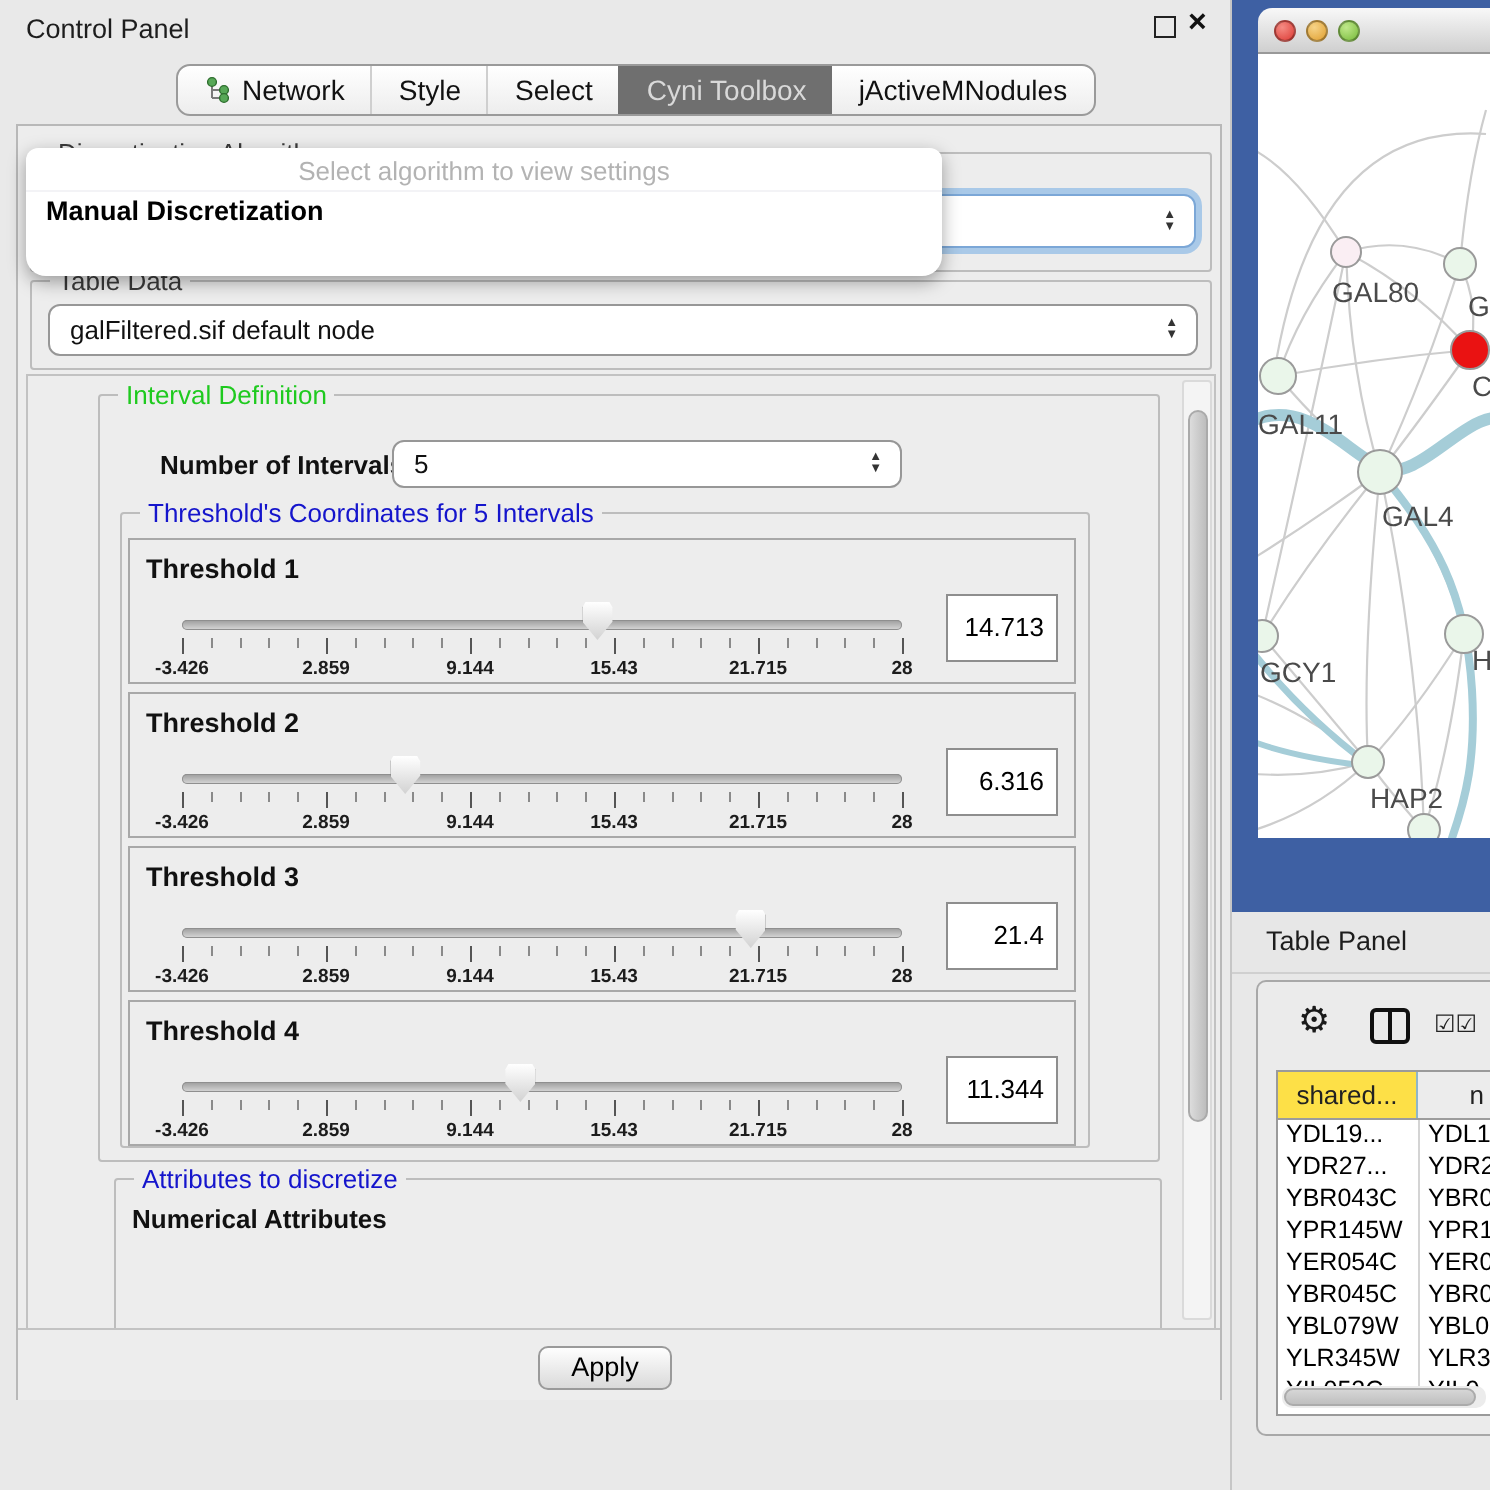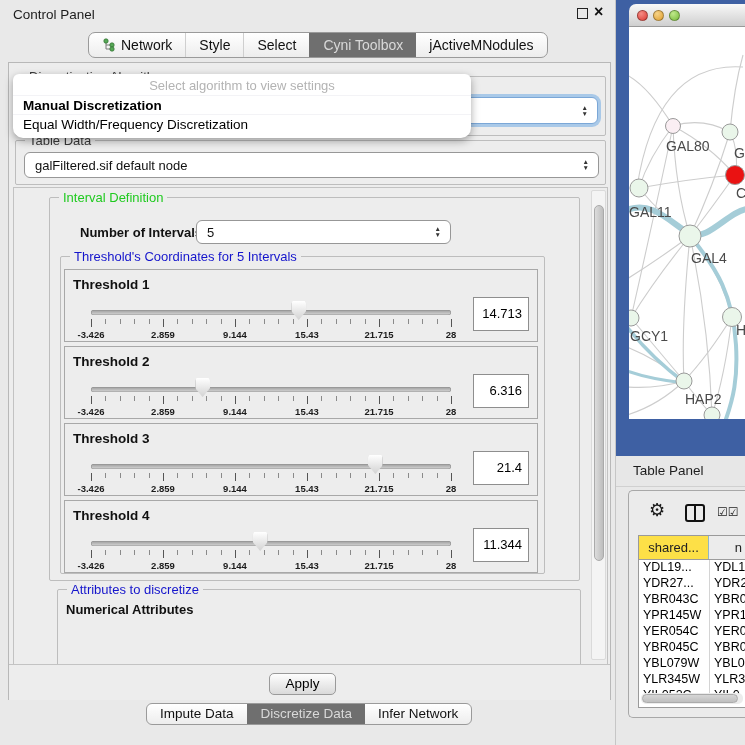--- a/index.html
+++ b/index.html
@@ -144,21 +144,20 @@
           <div class="stepper">
             <span>▲</span>
               <span>▼</span>
           </div>
         </div>
       </div>
 
       <div id="popup">
         <div class="ph">Select algorithm to view settings</div>
         <div class="opt b">Manual Discretization</div>
-        <div class="opt">Equal Width/Frequency Discretization</div>
       </div>
 
       <div class="group" style="left:6px; top:77px; width:591px; height:45px;">
         <div class="group-title">Table Data</div>
         <div class="combo" style="left:8px; top:11px; width:575px; height:26px;">
           <span class="cv">galFiltered.sif default node</span>
           <div class="stepper">
             <span>▲</span>
               <span>▼</span>
           </div>
@@ -268,31 +267,20 @@
 
       <div class="vscroll" style="position:absolute; right:4px; top:127px;">
         <div class="thumbbar"></div>
       </div>
 
       <div id="applyrow">
         <div id="applybtn">Apply</div>
       </div>
     </div>
 
-    <div class="tabbar bottom">
-      <div class="tab">
-          <span>Impute Data</span>
-        </div>
-      <div class="tab sel">
-          <span>Discretize Data</span>
-        </div>
-      <div class="tab">
-          <span>Infer Network</span>
-        </div>
-    </div>
   </div>
 
   <div id="desktop-blue"></div>
 
   <div id="netwin">
     <div class="tbarr">
       <div class="light red"></div>
       <div class="light yellow"></div>
       <div class="light green"></div>
     </div>

